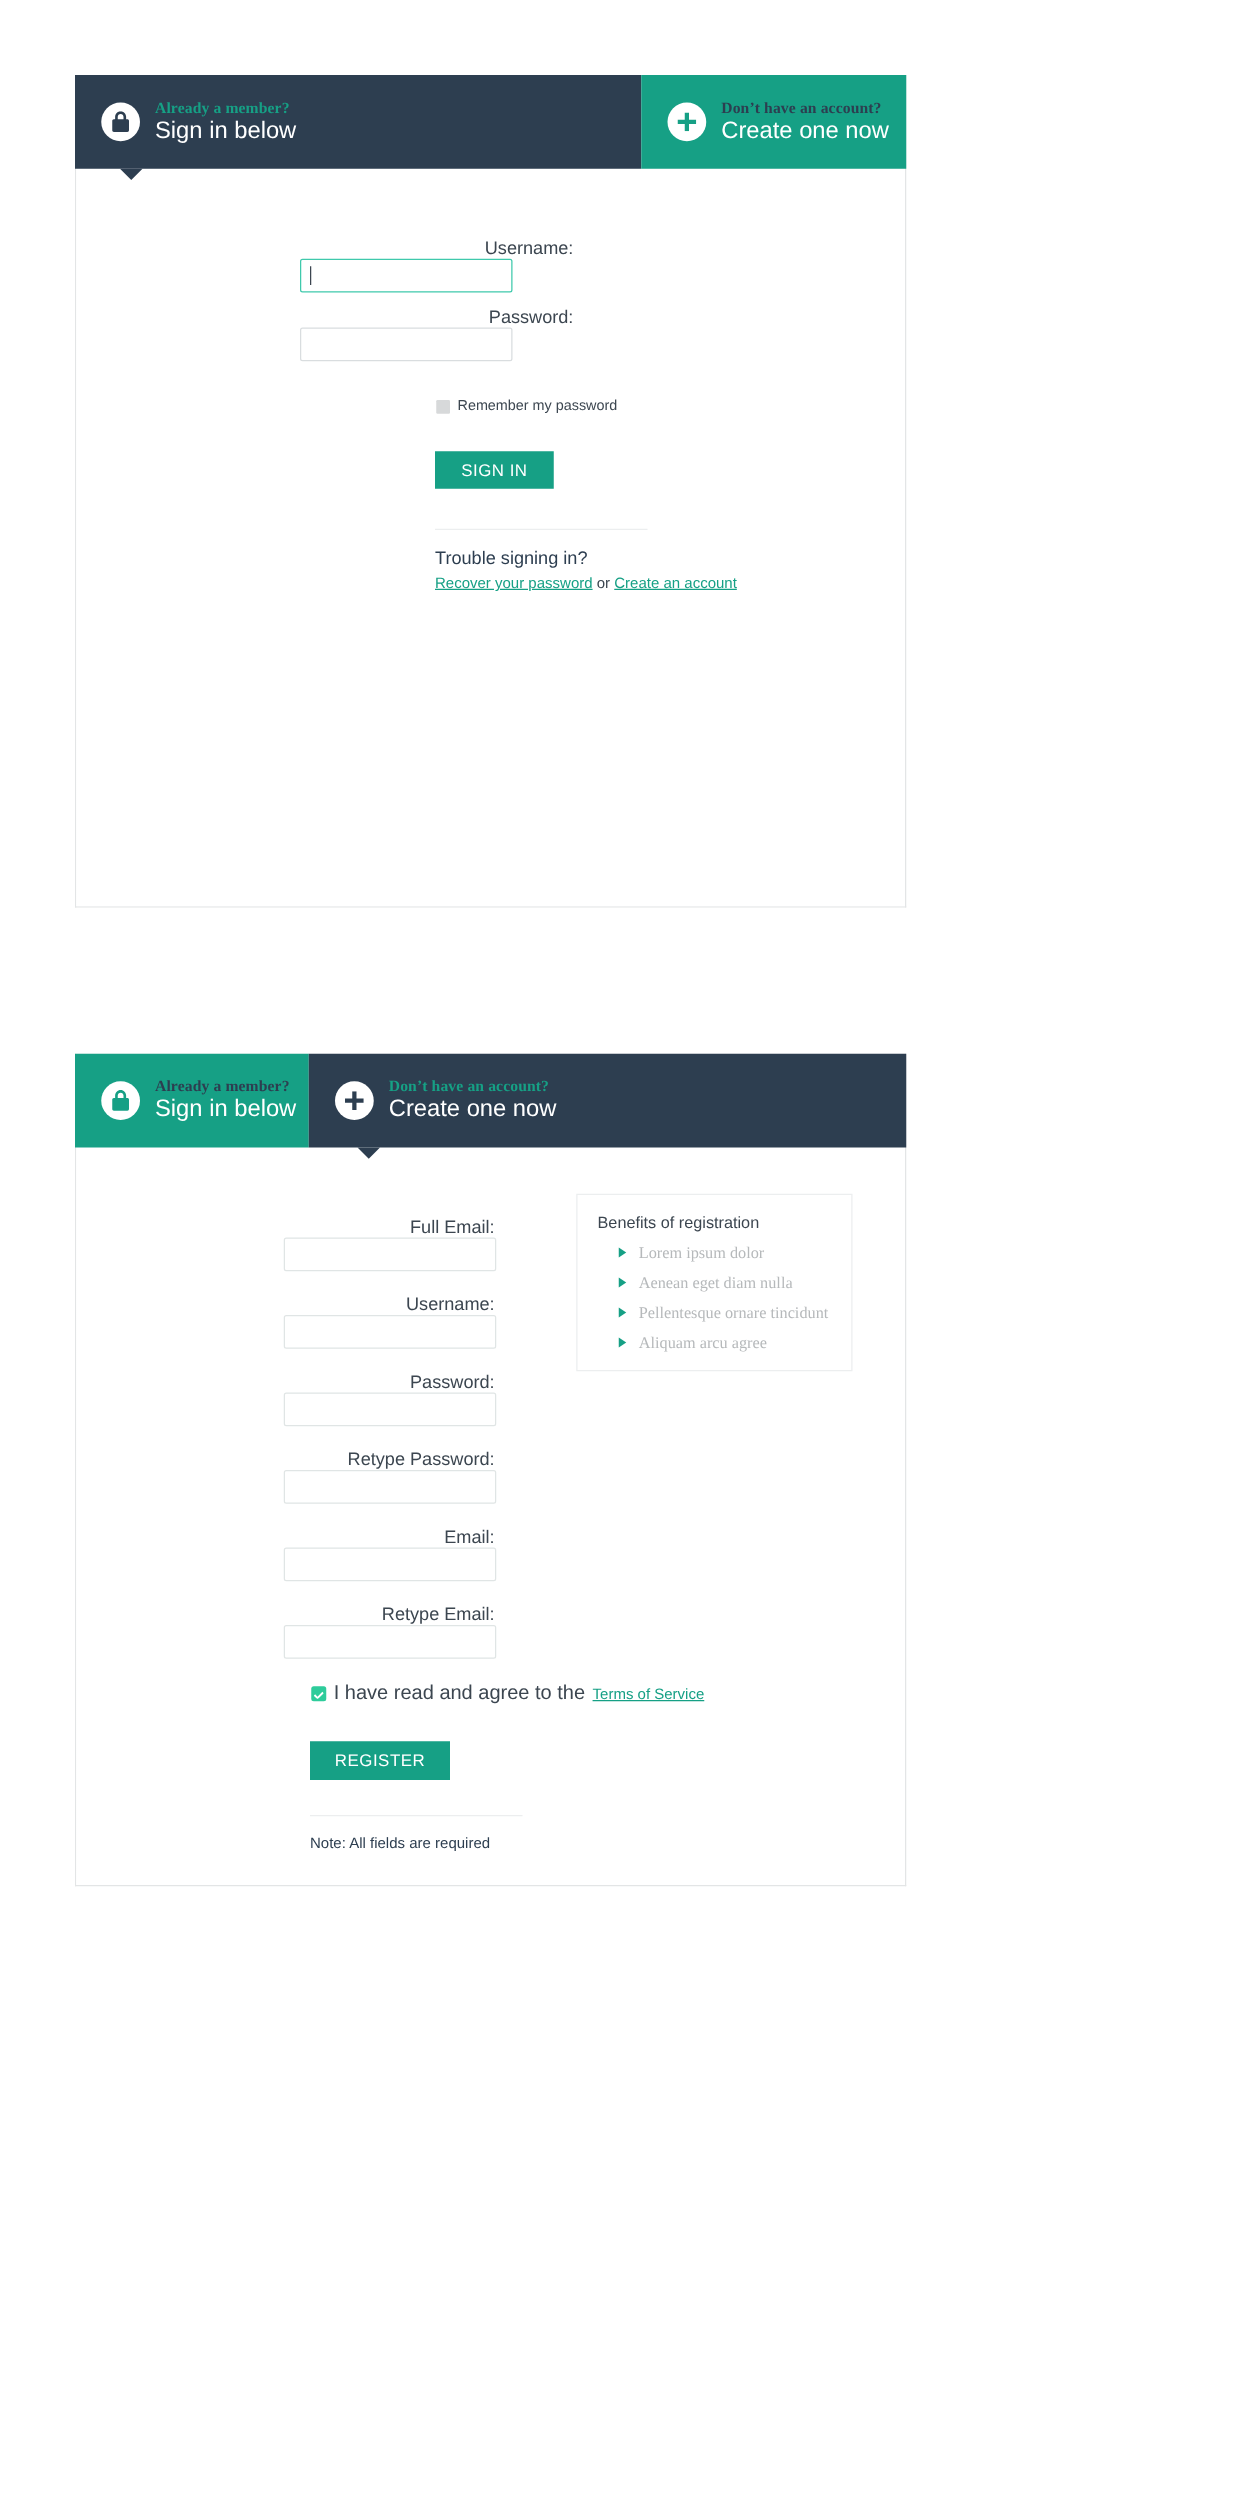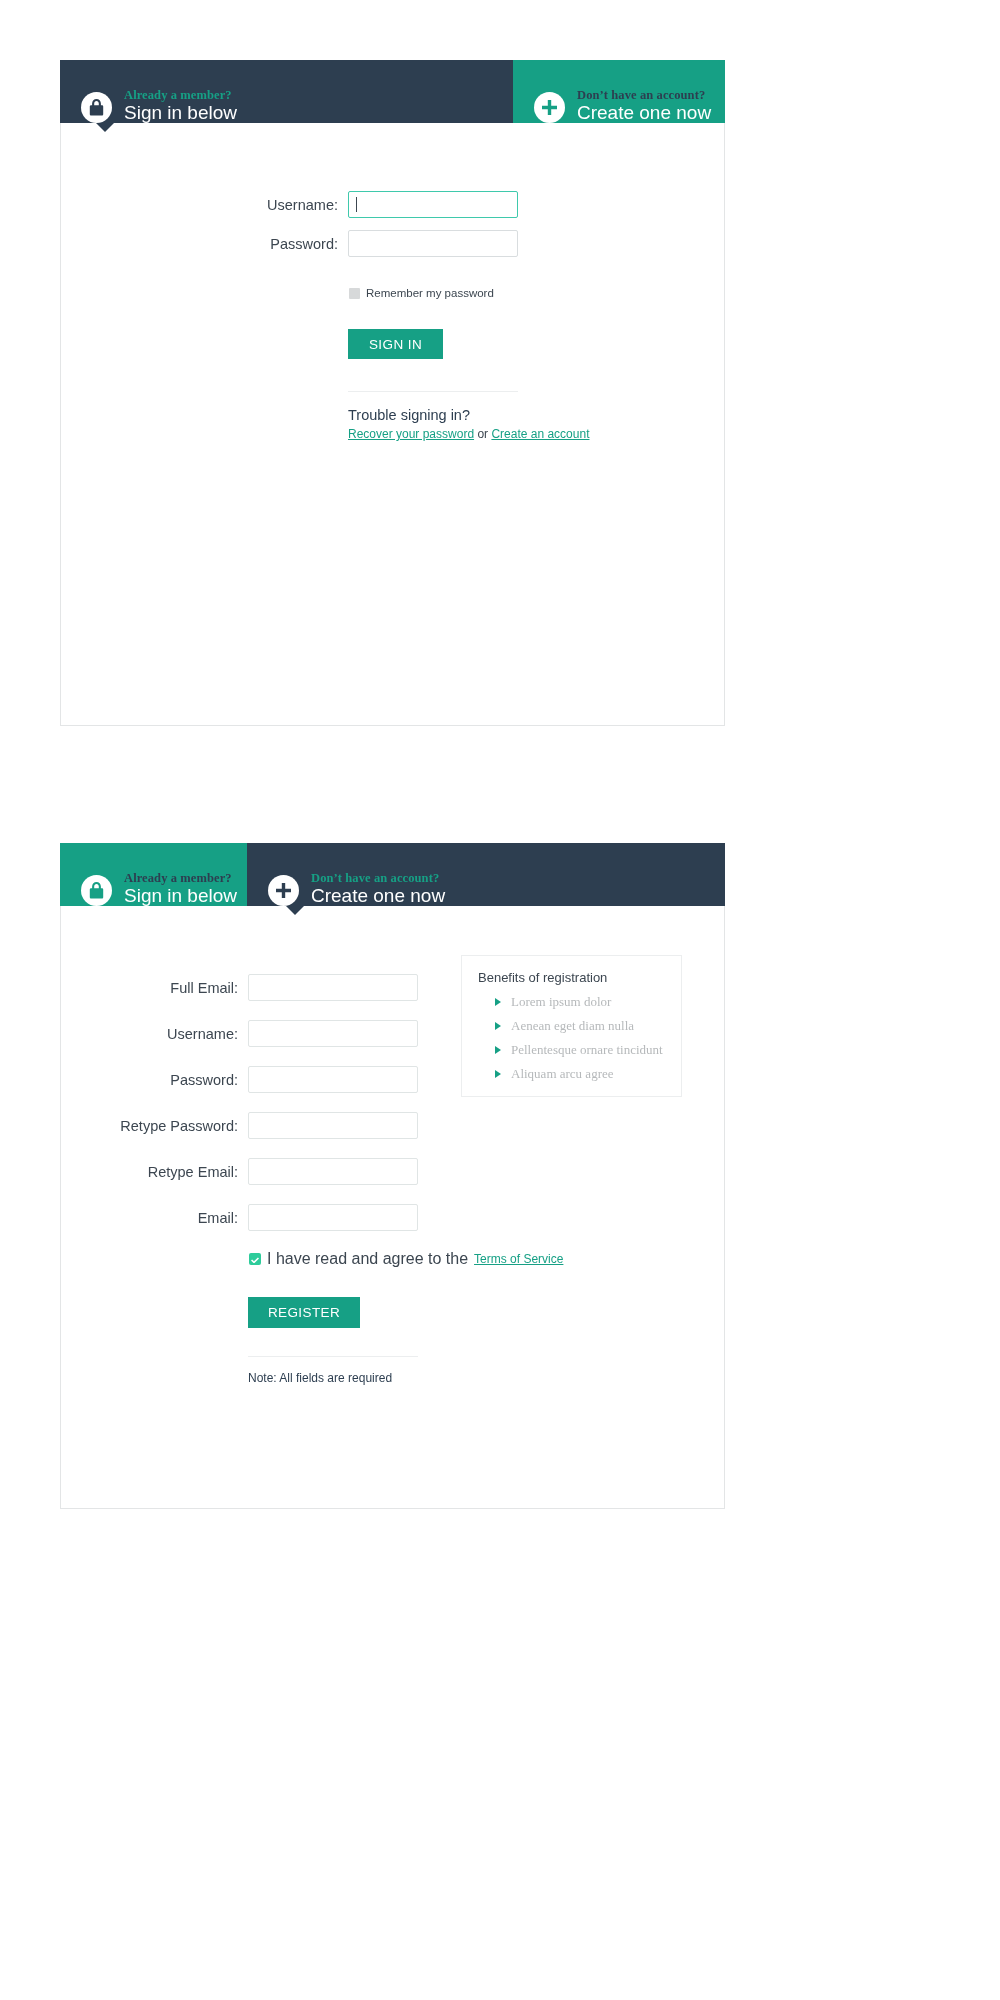--- a/index.html
+++ b/index.html
@@ -31,24 +31,24 @@
     width: 665px;
     height: 79px;
     display: flex;
     overflow: visible;
   }
   .tabs-1 { top: 60px; }
   .tabs-2 { top: 843px; }
 
   .tab {
     display: flex;
-    align-items: flex-end;
+    align-items: center;
     position: relative;
     padding-left: 21px;
-    height: 63px;
+    height: 75px;
   }
   .tab-signin  { width: 453px; }
   .tab-create  { width: 212px; }
   .tabs-2 .tab-signin { width: 187px; }
   .tabs-2 .tab-create { width: 478px; }
 
   .tab.dark  { background: #2d3e50; }
   .tab.teal  { background: #16a085; }
 
   
@@ -97,20 +97,21 @@
     position: absolute;
     left: 0; right: 0; top: 0; bottom: 0;
     background: linear-gradient(to bottom, #f7f8f8 0px, #ffffff 46px);
   }
 
   
   .form-row {
     display: flex;
     align-items: center;
     margin-bottom: 12px;
+    flex-direction: column;
   }
   .form-label {
     text-align: right;
     font-size: 14.5px;
     color: #3c4650;
     padding-right: 10px;
   }
   .signin-form { position: absolute; left: 0; top: 131px; }
   .signin-form .form-label { width: 287px; }
   .signin-form .text-input {
@@ -342,25 +343,25 @@
         </div>
         <div class="form-row">
           <div class="form-label">Password:</div>
           <div class="text-input"></div>
         </div>
         <div class="form-row">
           <div class="form-label">Retype Password:</div>
           <div class="text-input"></div>
         </div>
         <div class="form-row">
+          <div class="form-label">Email:</div>
+          <div class="text-input"></div>
+        </div>
+        <div class="form-row">
           <div class="form-label">Retype Email:</div>
-          <div class="text-input"></div>
-        </div>
-        <div class="form-row">
-          <div class="form-label">Email:</div>
           <div class="text-input"></div>
         </div>
 
         <div class="terms-row">
           <span class="cb-checked">
             <svg width="8" height="7" viewBox="0 0 8 7">
                 <path d="M3 5.3L1.1 3.4 0 4.5l3 3 5-5L6.9 1.4z" fill="#ffffff"></path>
               </svg>
           </span>
           <span class="terms-label">I have read and agree to  the</span>

